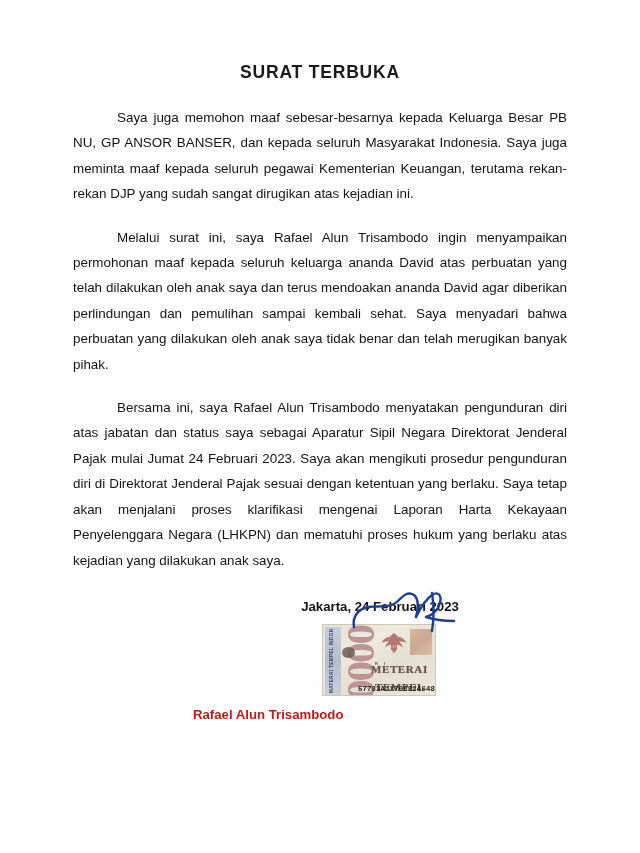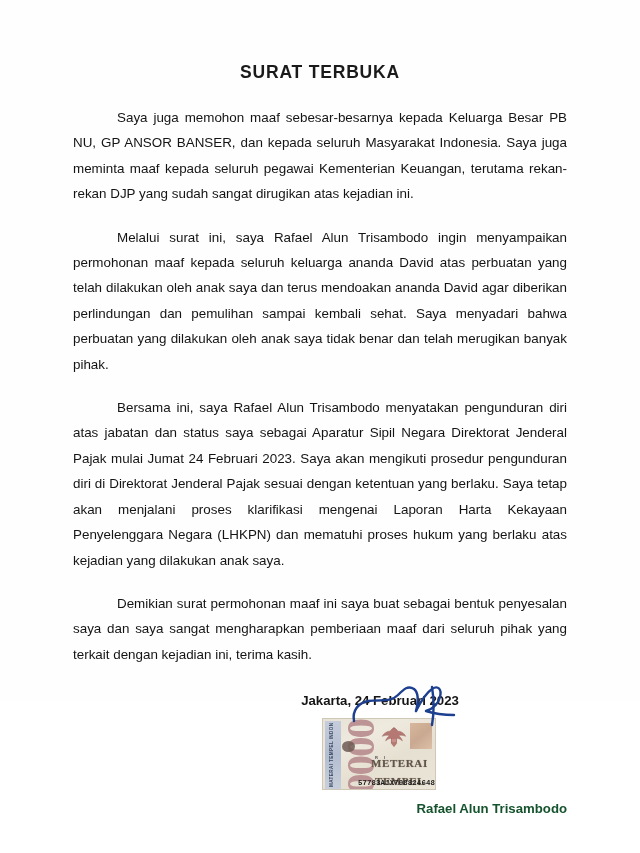--- a/index.html
+++ b/index.html
@@ -170,40 +170,39 @@
     position: absolute;
     left: 50%;
     transform: translateX(-50%);
     margin-left: 86px;
     top: -4px;
     width: 120px;
     height: 80px;
     pointer-events: none;
   }
   .signer-name {
-    text-align: right;
+    text-align: left;
     font-size: 13.2px;
     font-weight: 600;
-    color: #14532d;
+    color: #b91c1c;
     margin-left: 120px;
     margin-top: 11px;
   }
 </style>
 </head>
 <body>
 
 <div class="page">
 
   <h1 class="doc-title">SURAT TERBUKA</h1>
 
   <div class="body-block">
     <p class="para">Saya juga memohon maaf sebesar-besarnya kepada Keluarga Besar PB NU, GP ANSOR BANSER, dan kepada seluruh Masyarakat Indonesia. Saya juga meminta maaf kepada seluruh pegawai Kementerian Keuangan, terutama rekan-rekan DJP yang sudah sangat dirugikan atas kejadian ini.</p>
     <p class="para">Melalui surat ini, saya Rafael Alun Trisambodo ingin menyampaikan permohonan maaf kepada seluruh keluarga ananda David atas perbuatan yang telah dilakukan oleh anak saya dan terus mendoakan ananda David agar diberikan perlindungan dan pemulihan sampai kembali sehat. Saya menyadari bahwa perbuatan yang dilakukan oleh anak saya tidak benar dan telah merugikan banyak pihak.</p>
     <p class="para">Bersama ini, saya Rafael Alun Trisambodo menyatakan pengunduran diri atas jabatan dan status saya sebagai Aparatur Sipil Negara Direktorat Jenderal Pajak mulai Jumat 24 Februari 2023. Saya akan mengikuti prosedur pengunduran diri di Direktorat Jenderal Pajak sesuai dengan ketentuan yang berlaku. Saya tetap akan menjalani proses klarifikasi mengenai Laporan Harta Kekayaan Penyelenggara Negara (LHKPN) dan mematuhi proses hukum yang berlaku atas kejadian yang dilakukan anak saya.</p>
-    <p class="para">Demikian surat permohonan maaf ini saya buat sebagai bentuk penyesalan saya dan saya sangat mengharapkan pemberiaan maaf dari seluruh pihak yang terkait dengan kejadian ini, terima kasih.</p>
   </div>
 
   <div class="signature-area">
 
     <div class="date-line">Jakarta, 24 Februari 2023</div>
 
     <div class="stamp-wrap">
       <div class="meterai">
         <div class="left-band"></div>
         <div class="vert-text">MATERAI TEMPEL INDONESIA</div>

